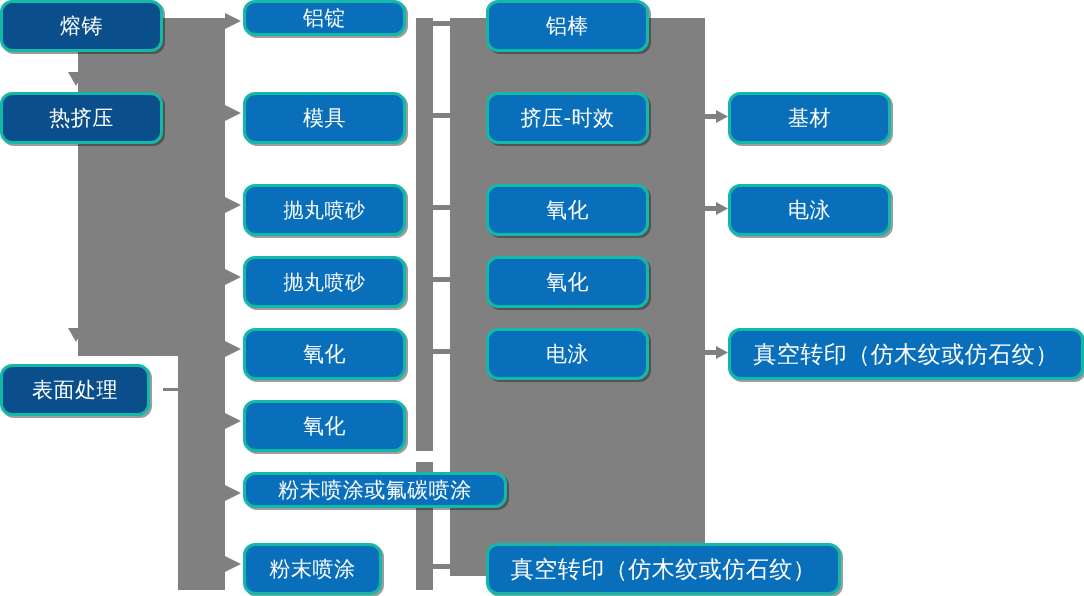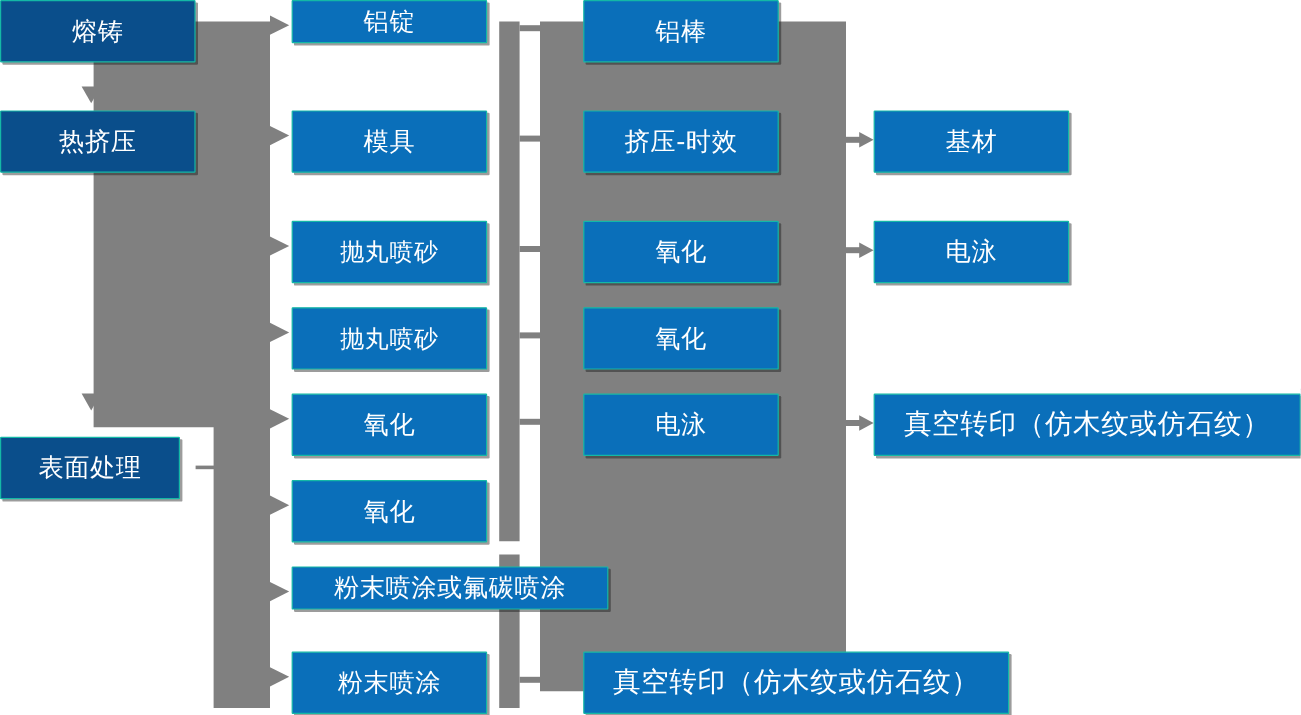--- a/index.html
+++ b/index.html
@@ -24,22 +24,22 @@
   }
 
   
   .box{
     position:absolute;
     box-sizing:border-box;
     display:flex;
     align-items:center;
     justify-content:center;
     color:#ffffff;
-    border:1px solid #14b8a6;
-    border-radius:1px;
+    border:3px solid #14b8a6;
+    border-radius:12px;
     letter-spacing:0.5px;
     white-space:nowrap;
     box-shadow:2px 2px 0 rgba(20,20,20,0.42);
     line-height:1;
   }
   .box.dark{ background:#0A4E8B; }
   .box.light{ background:#0A6FBA; }
 
   
   .box.light::before{
@@ -147,21 +147,21 @@
   </div>
 
   <div class="box light" style="left:243px;top:400px;width:163px;height:52px;font-size:21px;">
     <span>氧化</span>
   </div>
 
   <div class="box light" style="left:243px;top:472px;width:264px;height:36px;font-size:21px;">
     <span>粉末喷涂或氟碳喷涂</span>
   </div>
 
-  <div class="box light" style="left:243px;top:543px;width:163px;height:52px;font-size:21px;">
+  <div class="box light" style="left:243px;top:543px;width:139px;height:52px;font-size:21px;">
     <span>粉末喷涂</span>
   </div>
 
   <div class="box light" style="left:486px;top:0px;width:163px;height:52px;font-size:21px;align-items:center;">
     <span>铝棒</span>
   </div>
 
   <div class="box light" style="left:486px;top:92px;width:163px;height:52px;font-size:21px;text-align:right;">
     <span>挤压-时效</span>
   </div>

